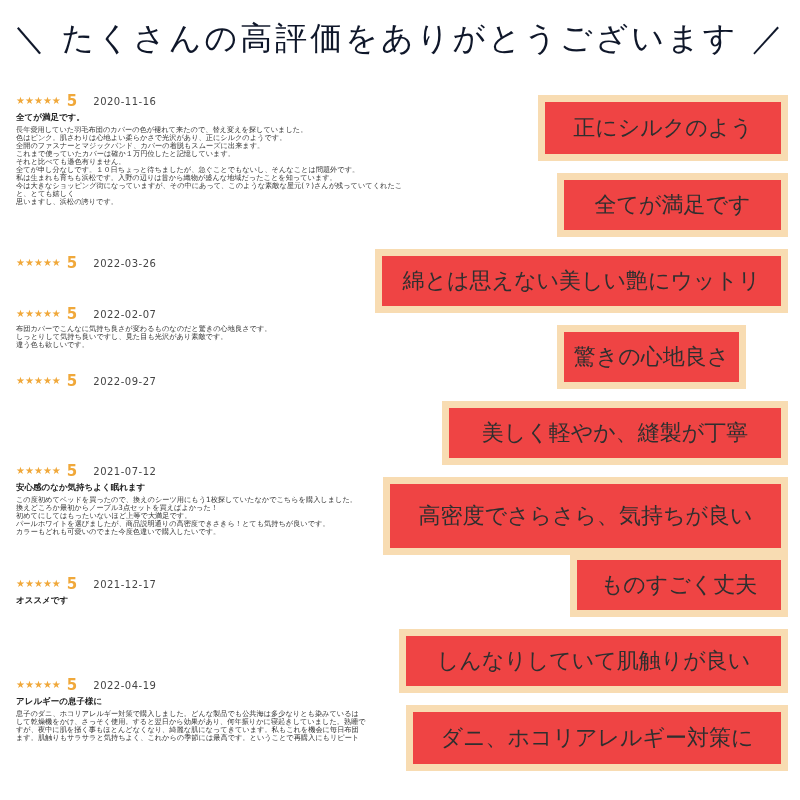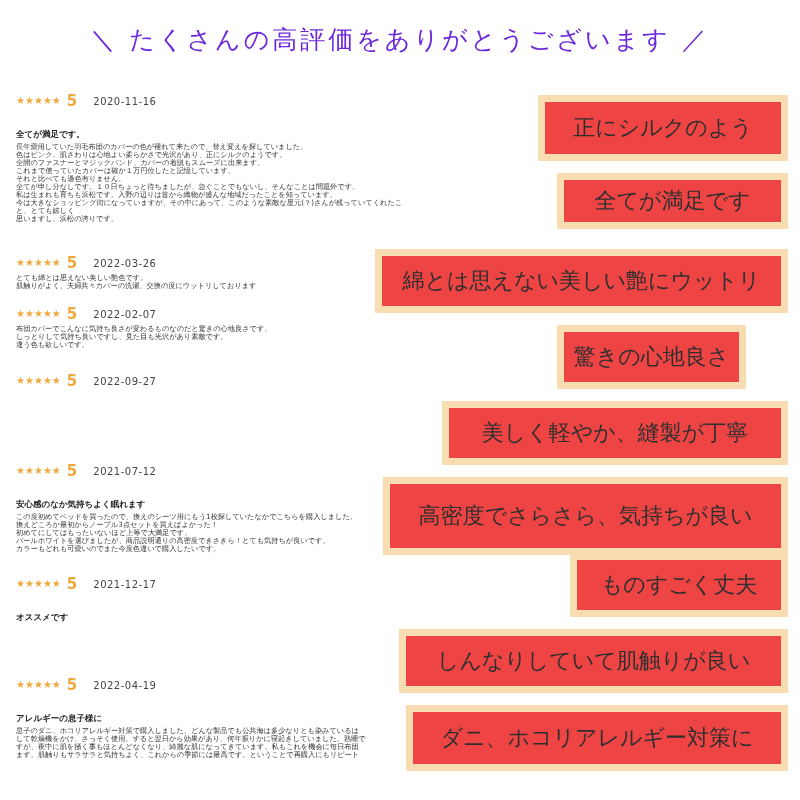--- a/index.html
+++ b/index.html
@@ -5,31 +5,31 @@
   * { box-sizing: border-box; margin: 0; padding: 0; }
   html, body { width: 800px; height: 800px; background: #ffffff; overflow: hidden; }
   body { position: relative; font-family: "DejaVu Sans", "Liberation Sans", sans-serif; color: #333; }
 
   .header {
     position: absolute; left: 0; top: 0; width: 800px; height: 78px;
     display: flex; align-items: center; justify-content: center;
   }
   .header-title {
     font-family: "DejaVu Serif", "Liberation Serif", serif;
-    font-size: 25px; color: #6d28d9; letter-spacing: 3px; white-space: nowrap;
+    font-size: 32px; color: #0f172a; letter-spacing: 3px; white-space: nowrap;
   }
 
   .review {
     position: absolute; left: 16px; width: 400px;
   }
   .rating-row { display: flex; align-items: center; height: 18px; }
   .stars { color: #f0a83a; font-size: 10px; letter-spacing: 0px; line-height: 1; }
   .score { color: #f0a83a; font-weight: bold; font-size: 15px; margin-left: 6px; line-height: 1; }
   .date { font-size: 10px; color: #444; margin-left: 16px; letter-spacing: 0.5px; }
-  .review-title { font-size: 8.5px; font-weight: bold; color: #222; margin-top: 18px; line-height: 13px; }
+  .review-title { font-size: 8.5px; font-weight: bold; color: #222; margin-top: 1px; line-height: 13px; }
   .review-body { font-size: 7.2px; color: #333; line-height: 8px; margin-top: 2px; white-space: pre-line; }
 
   .callout {
     position: absolute; background: #ef4444;
     border: 7px solid #f8dcb2;
     display: flex; align-items: center; justify-content: center;
   }
   .callout-text {
     font-family: "DejaVu Serif", "Liberation Serif", serif;
     font-size: 22px; color: #2f2f2f; white-space: nowrap;
@@ -59,22 +59,20 @@
 今は大きなショッピング街になっていますが、その中にあって、このような素敵な屋元(？)さんが残っていてくれたこと、とても嬉しく
 思いますし、浜松の誇りです。</div>
 </div>
 
 <div class="review" style="top:254px;">
   <div class="rating-row">
     <span class="stars">★★★★★</span>
     <span class="score">5</span>
     <span class="date">2022-03-26</span>
   </div>
-  <div class="review-body">とても綿とは思えない美しい艶色です。
-肌触りがよく、夫婦共々カバーの洗濯、交換の度にウットリしております</div>
 </div>
 
 <div class="review" style="top:305px;">
   <div class="rating-row">
     <span class="stars">★★★★★</span>
     <span class="score">5</span>
     <span class="date">2022-02-07</span>
   </div>
   <div class="review-body">布団カバーでこんなに気持ち良さが変わるものなのだと驚きの心地良さです。
 しっとりして気持ち良いですし、見た目も光沢があり素敵です。
@@ -121,21 +119,21 @@
   <div class="review-title">アレルギーの息子様に</div>
   <div class="review-body">息子のダニ、ホコリアレルギー対策で購入しました。どんな製品でも公共海は多少なりとも染みているは
 して乾燥機をかけ、さっそく使用。すると翌日から効果があり、何年振りかに寝起きしていました。熟睡で
 すが、夜中に肌を掻く事もほとんどなくなり、綺麗な肌になってきています。私もこれを機会に毎日布団
 ます。肌触りもサラサラと気持ちよく、これからの季節には最高です。ということで再購入にもリピート</div>
 </div>
 
 <div class="callout" style="left:538px; top:95px; width:250px; height:66px;">
   <span class="callout-text">正にシルクのよう</span>
 </div>
-<div class="callout" style="left:557px; top:173px; width:231px; height:56px;">
+<div class="callout" style="left:557px; top:173px; width:231px; height:64px;">
   <span class="callout-text">全てが満足です</span>
 </div>
 <div class="callout" style="left:375px; top:249px; width:413px; height:64px;">
   <span class="callout-text">綿とは思えない美しい艶にウットリ</span>
 </div>
 <div class="callout" style="left:557px; top:325px; width:189px; height:64px;">
   <span class="callout-text">驚きの心地良さ</span>
 </div>
 <div class="callout" style="left:442px; top:401px; width:346px; height:64px;">
   <span class="callout-text">美しく軽やか、縫製が丁寧</span>

